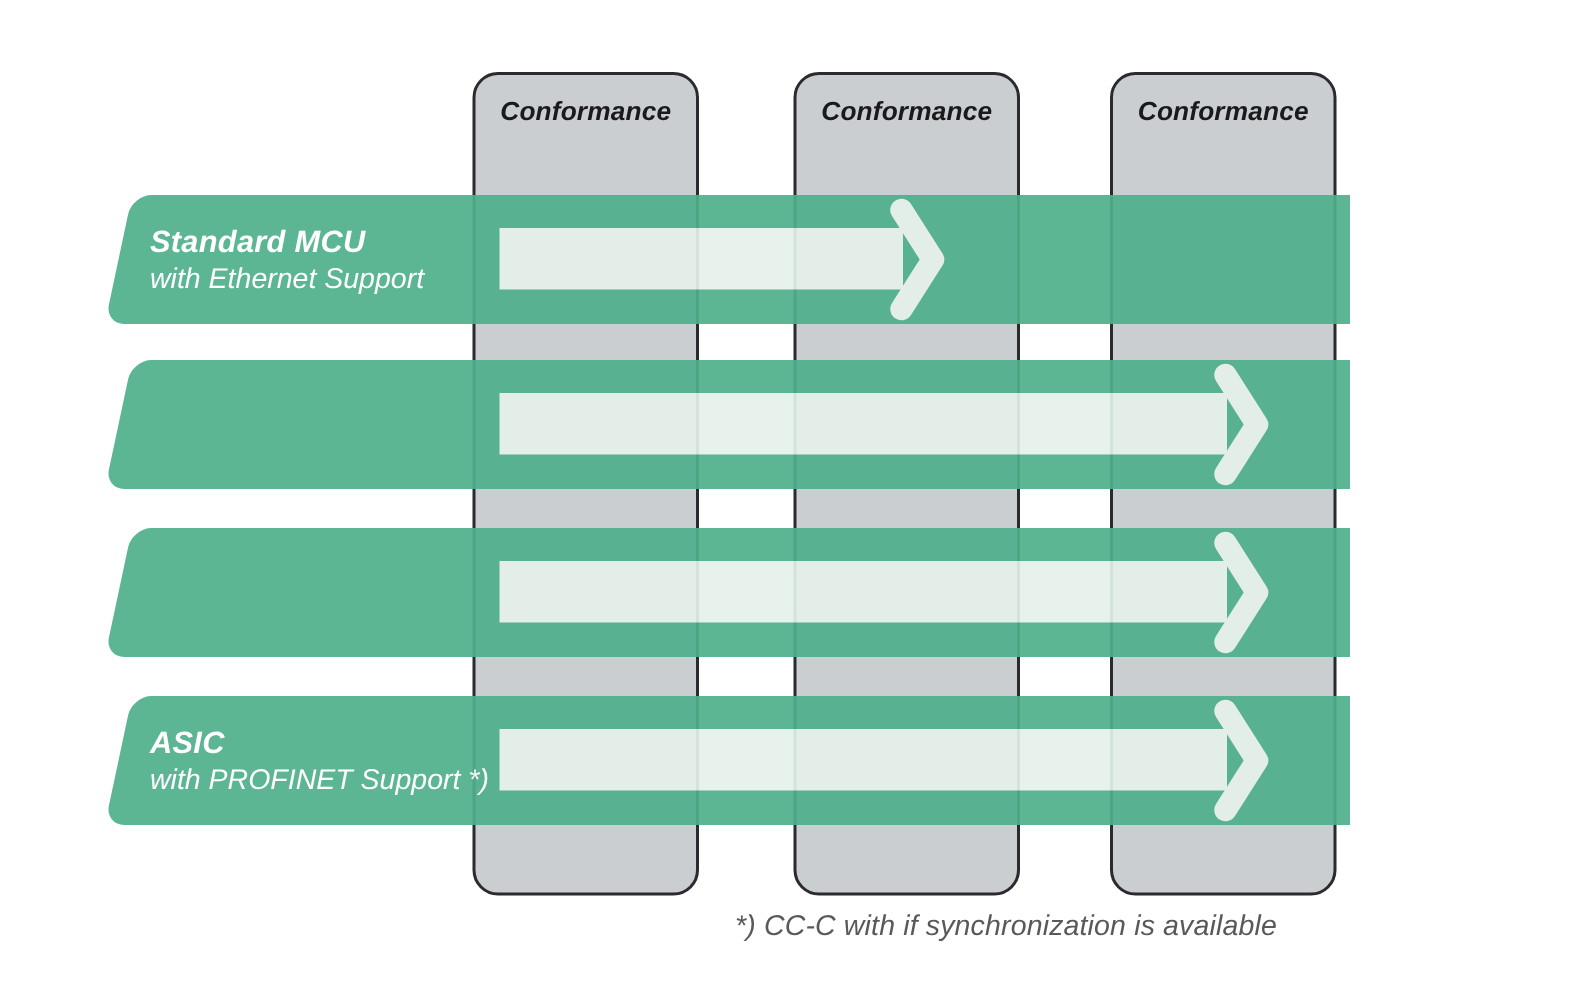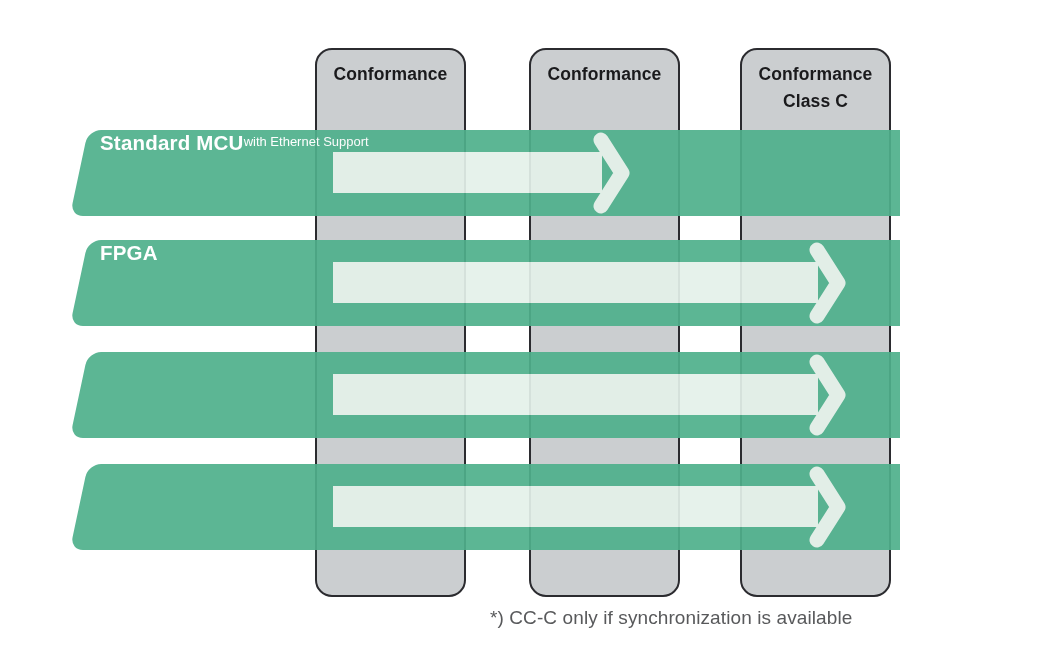--- a/index.html
+++ b/index.html
@@ -7,20 +7,21 @@
     padding: 0;
     background: #ffffff;
     font-family: "Liberation Sans", "DejaVu Sans", sans-serif;
   }
   #canvas {
     position: relative;
     width: 900px;
     height: 662px;
     background: #ffffff;
     overflow: hidden;
+    font-style: italic;
   }
 
   
   .column {
     position: absolute;
     top: 48px;
     height: 549px;
     width: 151px;
     background: var(--column-fill);
     border: 2.5px solid var(--column-border);
@@ -53,34 +54,34 @@
     background: var(--band-green);
     border-radius: 13px;
     transform: skewX(-12deg);   
   }
   .band-label {
     position: absolute;
     left: 21px;
     top: 0;
     height: 100%;
     display: flex;
-    flex-direction: row;
+    flex-direction: column;
     justify-content: center;
     z-index: 2;
   }
   .band-title {
     color: var(--band-text);
     font-weight: bold;
     font-size: 20.5px;
     line-height: 26px;
     letter-spacing: 0.2px;
   }
   .band-subtitle {
     color: var(--band-text);
-    font-size: 13px;
+    font-size: 19px;
     line-height: 20px;
     margin-top: 2px;
   }
   .arrow-shaft {
     position: absolute;
     left: 254px;
     top: 22px;
     height: 41px;
     background: var(--arrow-pale);
     z-index: 1;
@@ -124,21 +125,20 @@
 
   <div class="column" style="left: 529px;">
     <div class="column-label">
       <div class="cl1">Conformance</div>
     </div>
   </div>
 
   <div class="column" style="left: 740px;">
     <div class="column-label">
       <div class="cl1">Conformance</div>
-      <div class="cl2">Class C</div>
     </div>
   </div>
 </div>
   <div id="bands-layer">
   <div class="band" style="top: 130px;">
     <div class="band-bg"></div>
     <div class="arrow-shaft" style="width: 269px;"></div>
     <svg class="arrow-head" viewBox="0 0 55 86" xmlns="http://www.w3.org/2000/svg" style="left: 498px;">
       <polyline points="24,10 45,43 24,76"></polyline>
     </svg>
@@ -147,38 +147,36 @@
       <div class="band-subtitle">with Ethernet Support</div>
     </div>
   </div>
 
   <div class="band" style="top: 240px;">
     <div class="band-bg"></div>
     <div class="arrow-shaft" style="width: 485px;"></div>
     <svg class="arrow-head" viewBox="0 0 55 86" xmlns="http://www.w3.org/2000/svg" style="left: 714px;">
       <polyline points="24,10 45,43 24,76"></polyline>
     </svg>
-    <div class="band-label">
-      <div class="band-title">FPGA</div>
-
-    </div>
   </div>
 
   <div class="band" style="top: 352px;">
     <div class="band-bg"></div>
     <div class="arrow-shaft" style="width: 485px;"></div>
     <svg class="arrow-head" viewBox="0 0 55 86" xmlns="http://www.w3.org/2000/svg" style="left: 714px;">
       <polyline points="24,10 45,43 24,76"></polyline>
     </svg>
   </div>
 
   <div class="band" style="top: 464px;">
     <div class="band-bg"></div>
     <div class="arrow-shaft" style="width: 485px;"></div>
     <svg class="arrow-head" viewBox="0 0 55 86" xmlns="http://www.w3.org/2000/svg" style="left: 714px;">
       <polyline points="24,10 45,43 24,76"></polyline>
     </svg>
     <div class="band-label">
+      <div class="band-title">ASIC</div>
+      <div class="band-subtitle">with PROFINET Support *)</div>
     </div>
   </div>
 </div>
-  <div class="footnote">*) CC-C only if synchronization is available</div>
+  <div class="footnote">*) CC-C with if synchronization is available</div>
 </div>
 
 </body></html>

